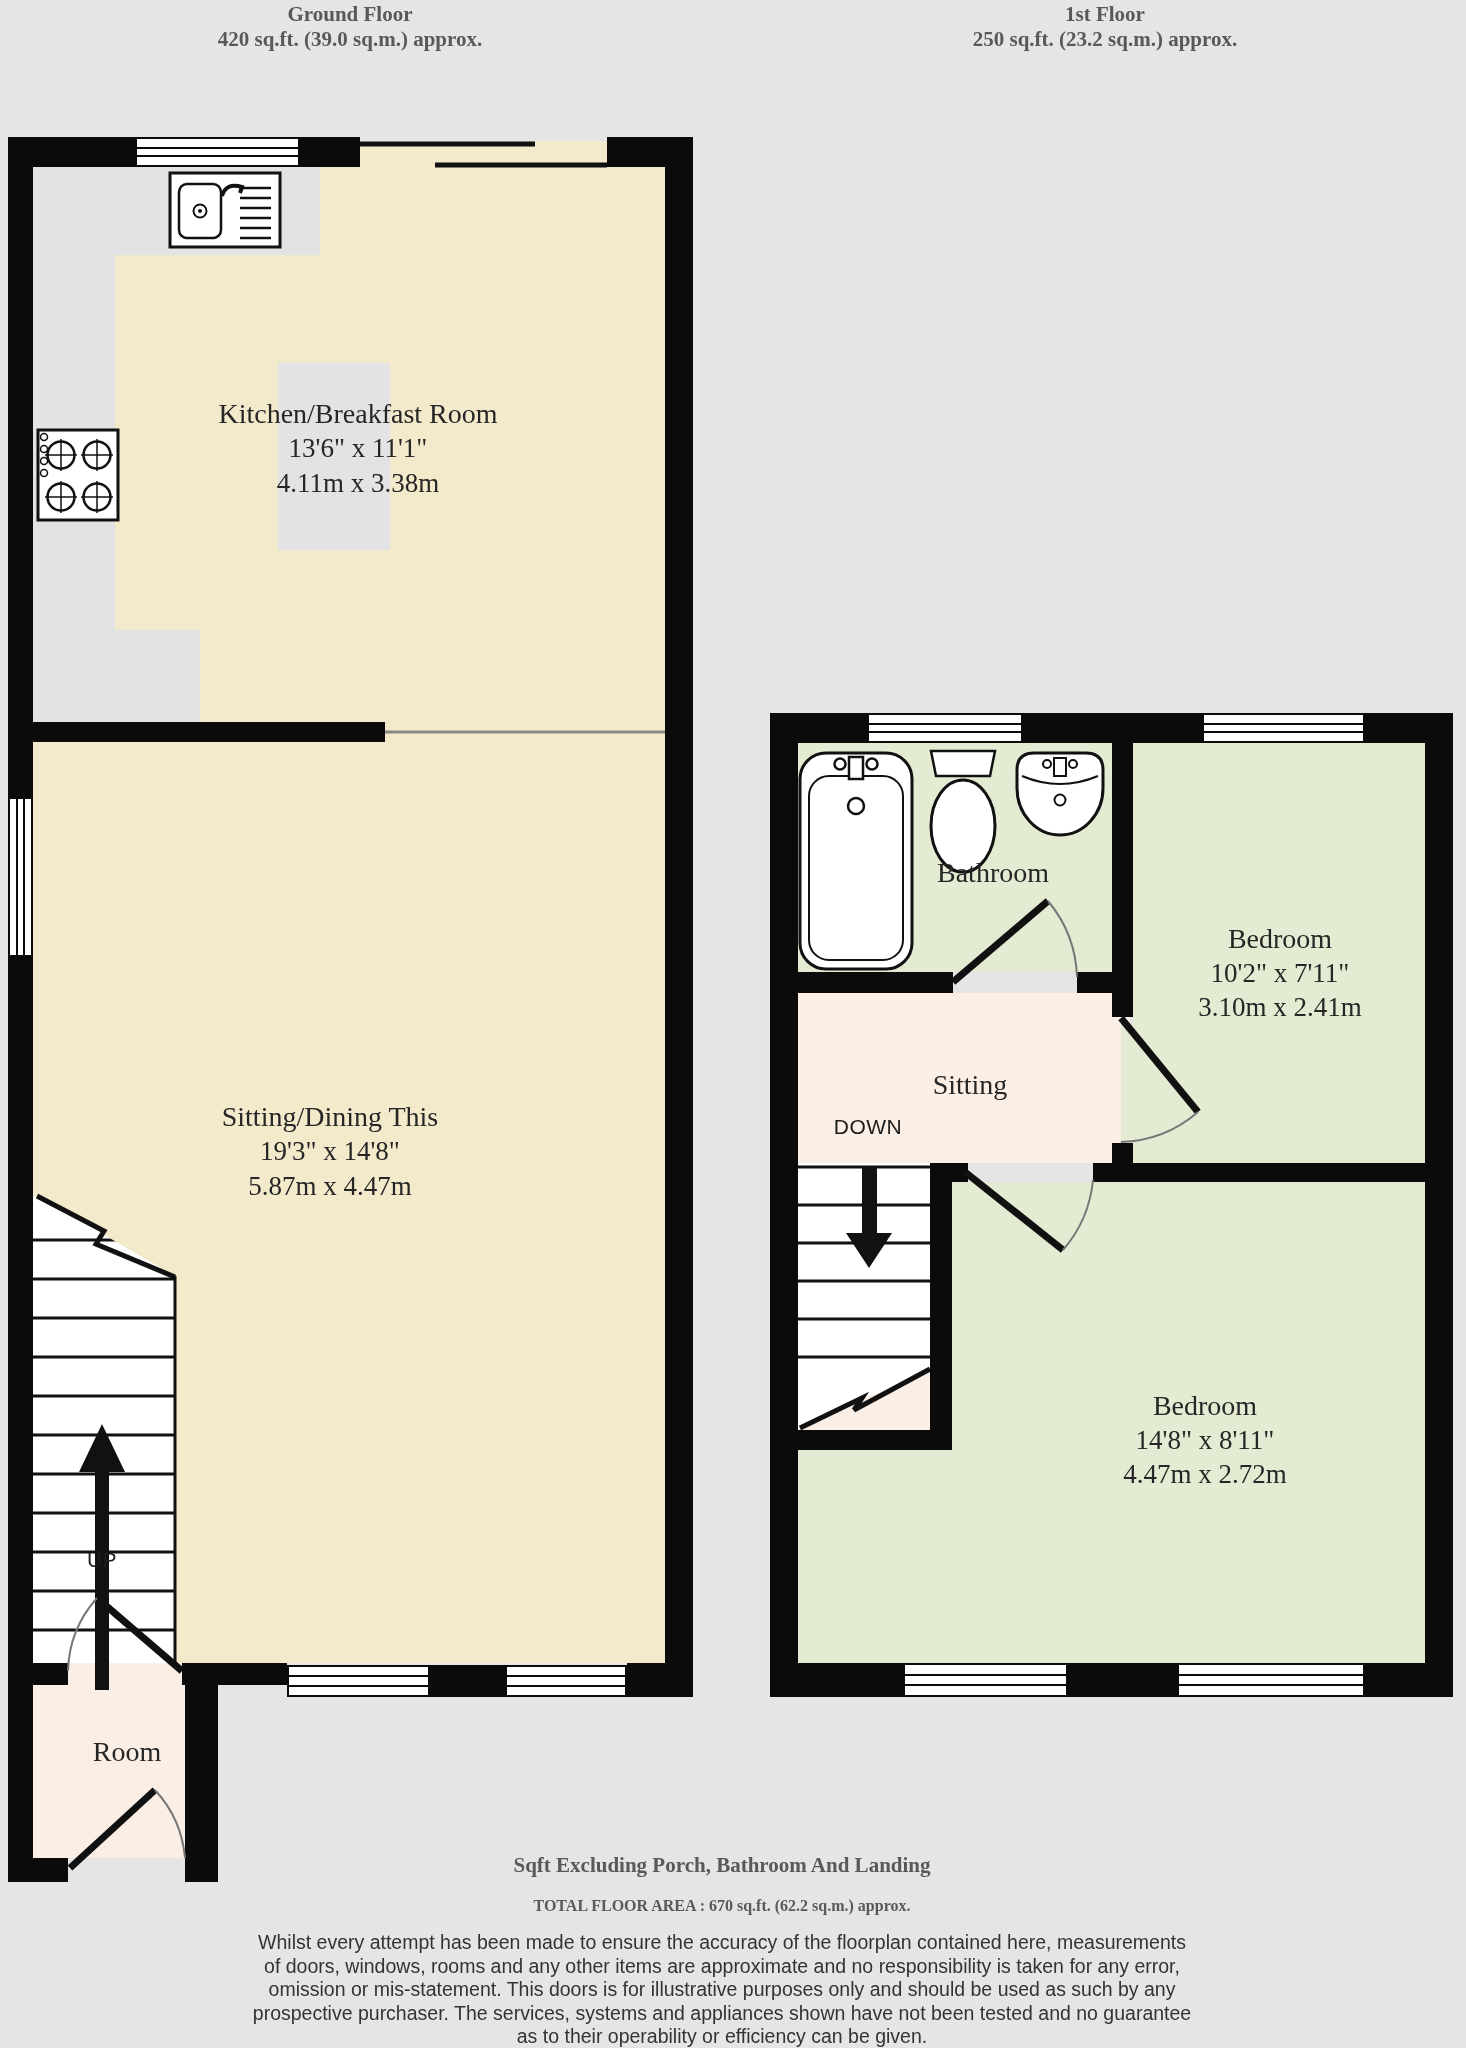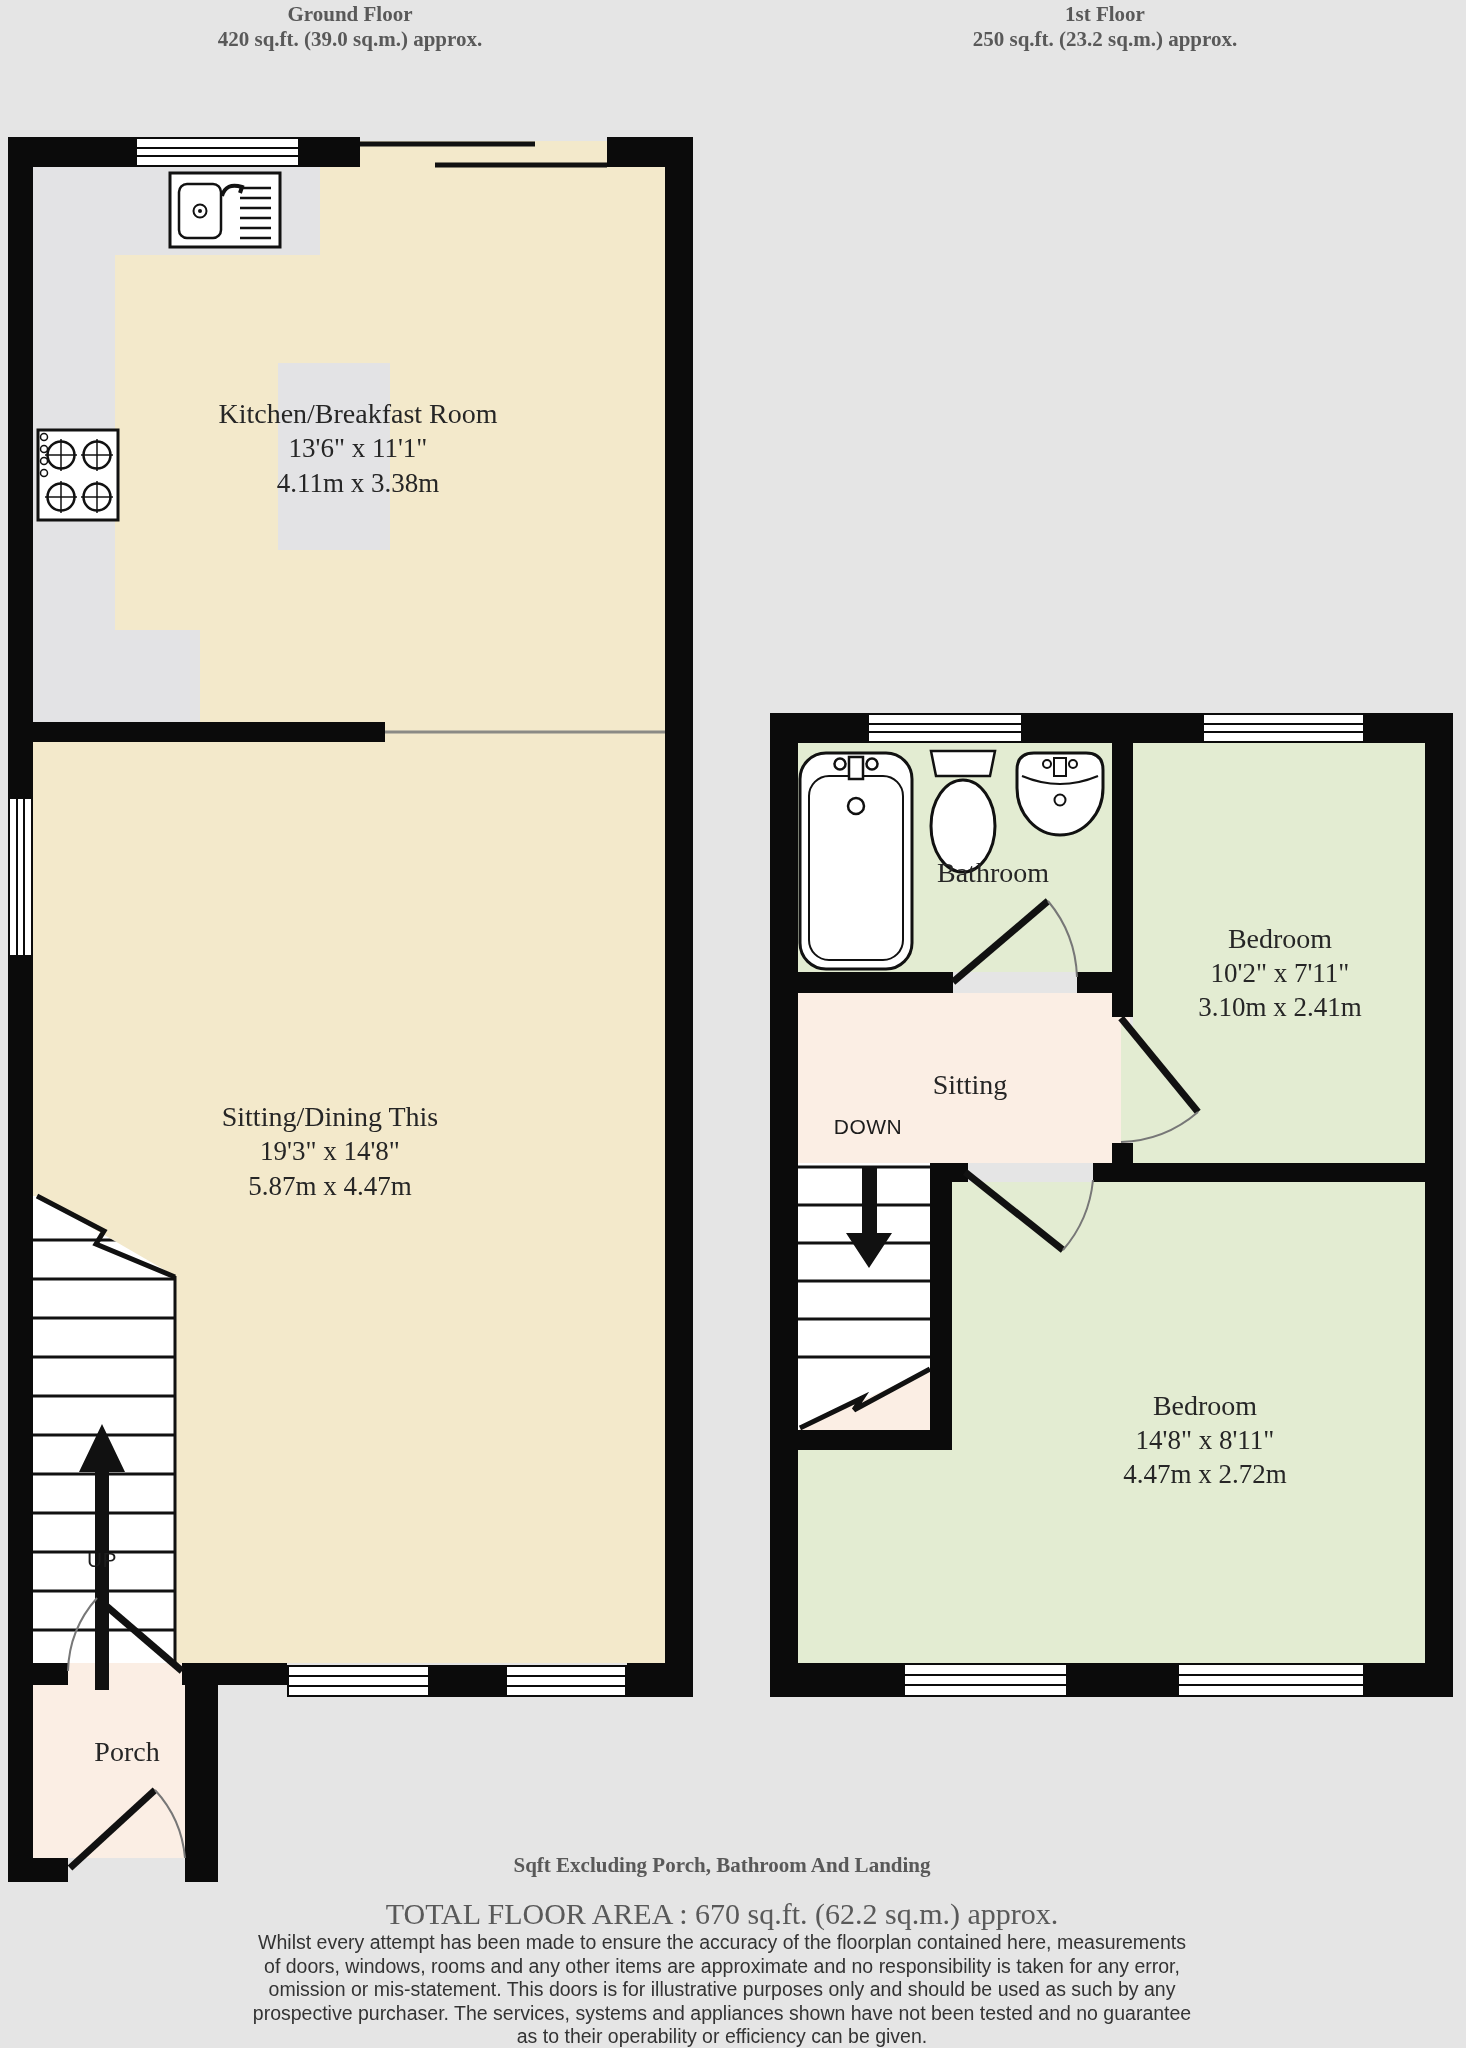--- a/index.html
+++ b/index.html
@@ -24,21 +24,21 @@
   .room-label{position:absolute;transform:translateX(-50%);text-align:center;white-space:nowrap;
     color:var(--label-dark);font-size:28px;line-height:35px;}
   .room-label .dims{font-size:27px;}
   .updown{position:absolute;transform:translateX(-50%);font-family:"Liberation Sans",sans-serif;
     font-size:21px;letter-spacing:0.5px;color:#1c1c1c;white-space:nowrap;}
   .fp-header{position:absolute;transform:translateX(-50%);text-align:center;white-space:nowrap;
     font-weight:bold;font-size:21px;line-height:25px;color:var(--heading-gray);}
   .footer-note{position:absolute;transform:translateX(-50%);white-space:nowrap;
     font-weight:bold;font-size:21px;color:var(--heading-gray);}
   .footer-total{position:absolute;transform:translateX(-50%);white-space:nowrap;
-    font-weight:normal;font-size:30px;color:var(--heading-gray);}
+    font-weight:bold;font-size:16px;color:var(--heading-gray);}
   .disclaimer{position:absolute;transform:translateX(-50%);text-align:center;
     font-family:"Liberation Sans",sans-serif;font-size:19.5px;line-height:23.5px;
     color:var(--disclaimer-dark);white-space:nowrap;}
   svg{position:absolute;left:0;top:0;}
 </style>
 </head>
 <body>
 
 <div id="plan">
 
@@ -243,21 +243,21 @@
     <div class="dims">4.11m  x 3.38m</div>
   </div>
 
   <div class="room-label" style="left:330px;top:1099px;">
     <div>Sitting/Dining This</div>
     <div class="dims">19'3"  x 14'8"</div>
     <div class="dims">5.87m  x 4.47m</div>
   </div>
 
   <div class="room-label" style="left:127px;top:1734px;">
-    <div>Porch</div>
+    <div>Room</div>
   </div>
 
   <div class="updown" style="left:102px;top:1548px;">UP</div>
 
   <div class="room-label" style="left:993px;top:855px;">
     <div>Bathroom</div>
   </div>
 
   <div class="room-label" style="left:1280px;top:922px;line-height:34px;">
     <div>Bedroom</div>

